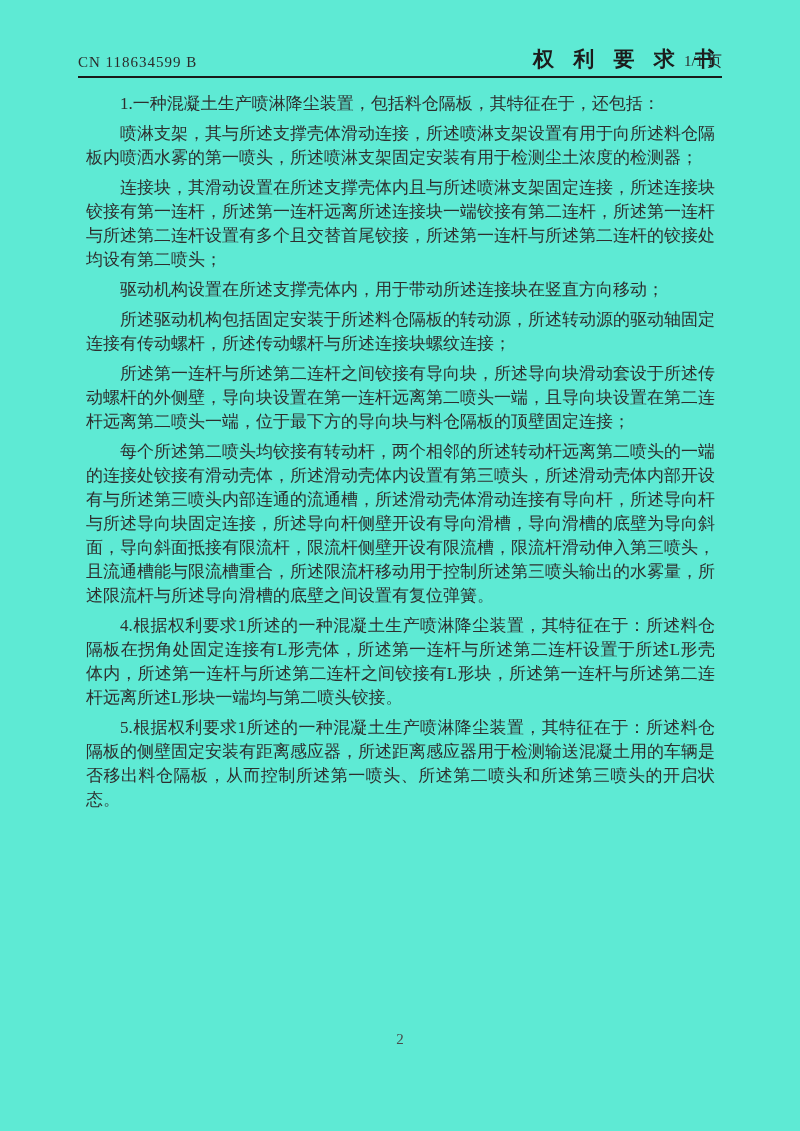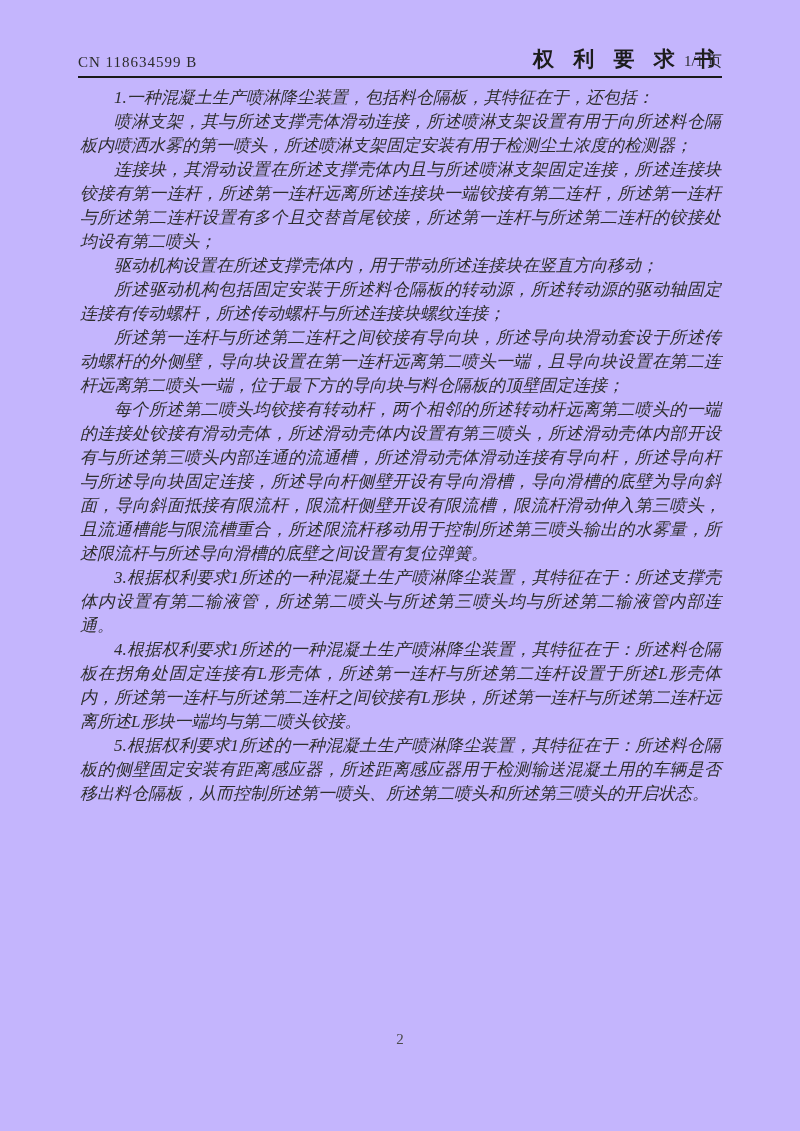--- a/index.html
+++ b/index.html
@@ -4,21 +4,21 @@
 <style>
   html, body {
     margin: 0;
     padding: 0;
     background: #ffffff;
   }
   .page {
     position: relative;
     width: 800px;
     height: 1131px;
-    background: #c4b5fd;
+    background: #5eead4;
     font-family: "Liberation Serif", "DejaVu Serif", serif;
     color: #2e2e2e;
     overflow: hidden;
   }
   .header {
     position: absolute;
     top: 44px;
     left: 78px;
     width: 644px;
     height: 32px;
@@ -64,24 +64,23 @@
     position: absolute;
     top: 86px;
     left: 80px;
     width: 641px;
     font-size: 17px;
     line-height: 24px;
     text-align: justify;
     color: #2e2e2e;
   }
   .claim-para {
-    margin: 0;
+    margin: 6px;
     padding: 0;
     text-indent: 2em;
-    font-style: italic;
   }
   .footer {
     position: absolute;
     top: 1030px;
     left: 0;
     width: 800px;
     text-align: center;
   }
   .footer-page-number {
     font-size: 15px;
@@ -102,21 +101,20 @@
   <div class="header-rule"></div>
 
   <main class="claims">
     <p class="claim-para">1.一种混凝土生产喷淋降尘装置，包括料仓隔板，其特征在于，还包括：</p>
     <p class="claim-para">喷淋支架，其与所述支撑壳体滑动连接，所述喷淋支架设置有用于向所述料仓隔板内喷洒水雾的第一喷头，所述喷淋支架固定安装有用于检测尘土浓度的检测器；</p>
     <p class="claim-para">连接块，其滑动设置在所述支撑壳体内且与所述喷淋支架固定连接，所述连接块铰接有第一连杆，所述第一连杆远离所述连接块一端铰接有第二连杆，所述第一连杆与所述第二连杆设置有多个且交替首尾铰接，所述第一连杆与所述第二连杆的铰接处均设有第二喷头；</p>
     <p class="claim-para">驱动机构设置在所述支撑壳体内，用于带动所述连接块在竖直方向移动；</p>
     <p class="claim-para">所述驱动机构包括固定安装于所述料仓隔板的转动源，所述转动源的驱动轴固定连接有传动螺杆，所述传动螺杆与所述连接块螺纹连接；</p>
     <p class="claim-para">所述第一连杆与所述第二连杆之间铰接有导向块，所述导向块滑动套设于所述传动螺杆的外侧壁，导向块设置在第一连杆远离第二喷头一端，且导向块设置在第二连杆远离第二喷头一端，位于最下方的导向块与料仓隔板的顶壁固定连接；</p>
     <p class="claim-para">每个所述第二喷头均铰接有转动杆，两个相邻的所述转动杆远离第二喷头的一端的连接处铰接有滑动壳体，所述滑动壳体内设置有第三喷头，所述滑动壳体内部开设有与所述第三喷头内部连通的流通槽，所述滑动壳体滑动连接有导向杆，所述导向杆与所述导向块固定连接，所述导向杆侧壁开设有导向滑槽，导向滑槽的底壁为导向斜面，导向斜面抵接有限流杆，限流杆侧壁开设有限流槽，限流杆滑动伸入第三喷头，且流通槽能与限流槽重合，所述限流杆移动用于控制所述第三喷头输出的水雾量，所述限流杆与所述导向滑槽的底壁之间设置有复位弹簧。</p>
-    <p class="claim-para">3.根据权利要求1所述的一种混凝土生产喷淋降尘装置，其特征在于：所述支撑壳体内设置有第二输液管，所述第二喷头与所述第三喷头均与所述第二输液管内部连通。</p>
     <p class="claim-para">4.根据权利要求1所述的一种混凝土生产喷淋降尘装置，其特征在于：所述料仓隔板在拐角处固定连接有L形壳体，所述第一连杆与所述第二连杆设置于所述L形壳体内，所述第一连杆与所述第二连杆之间铰接有L形块，所述第一连杆与所述第二连杆远离所述L形块一端均与第二喷头铰接。</p>
     <p class="claim-para">5.根据权利要求1所述的一种混凝土生产喷淋降尘装置，其特征在于：所述料仓隔板的侧壁固定安装有距离感应器，所述距离感应器用于检测输送混凝土用的车辆是否移出料仓隔板，从而控制所述第一喷头、所述第二喷头和所述第三喷头的开启状态。</p>
   </main>
 
   <footer class="footer">
     <span class="footer-page-number">2</span>
   </footer>
 
 </div>
 

